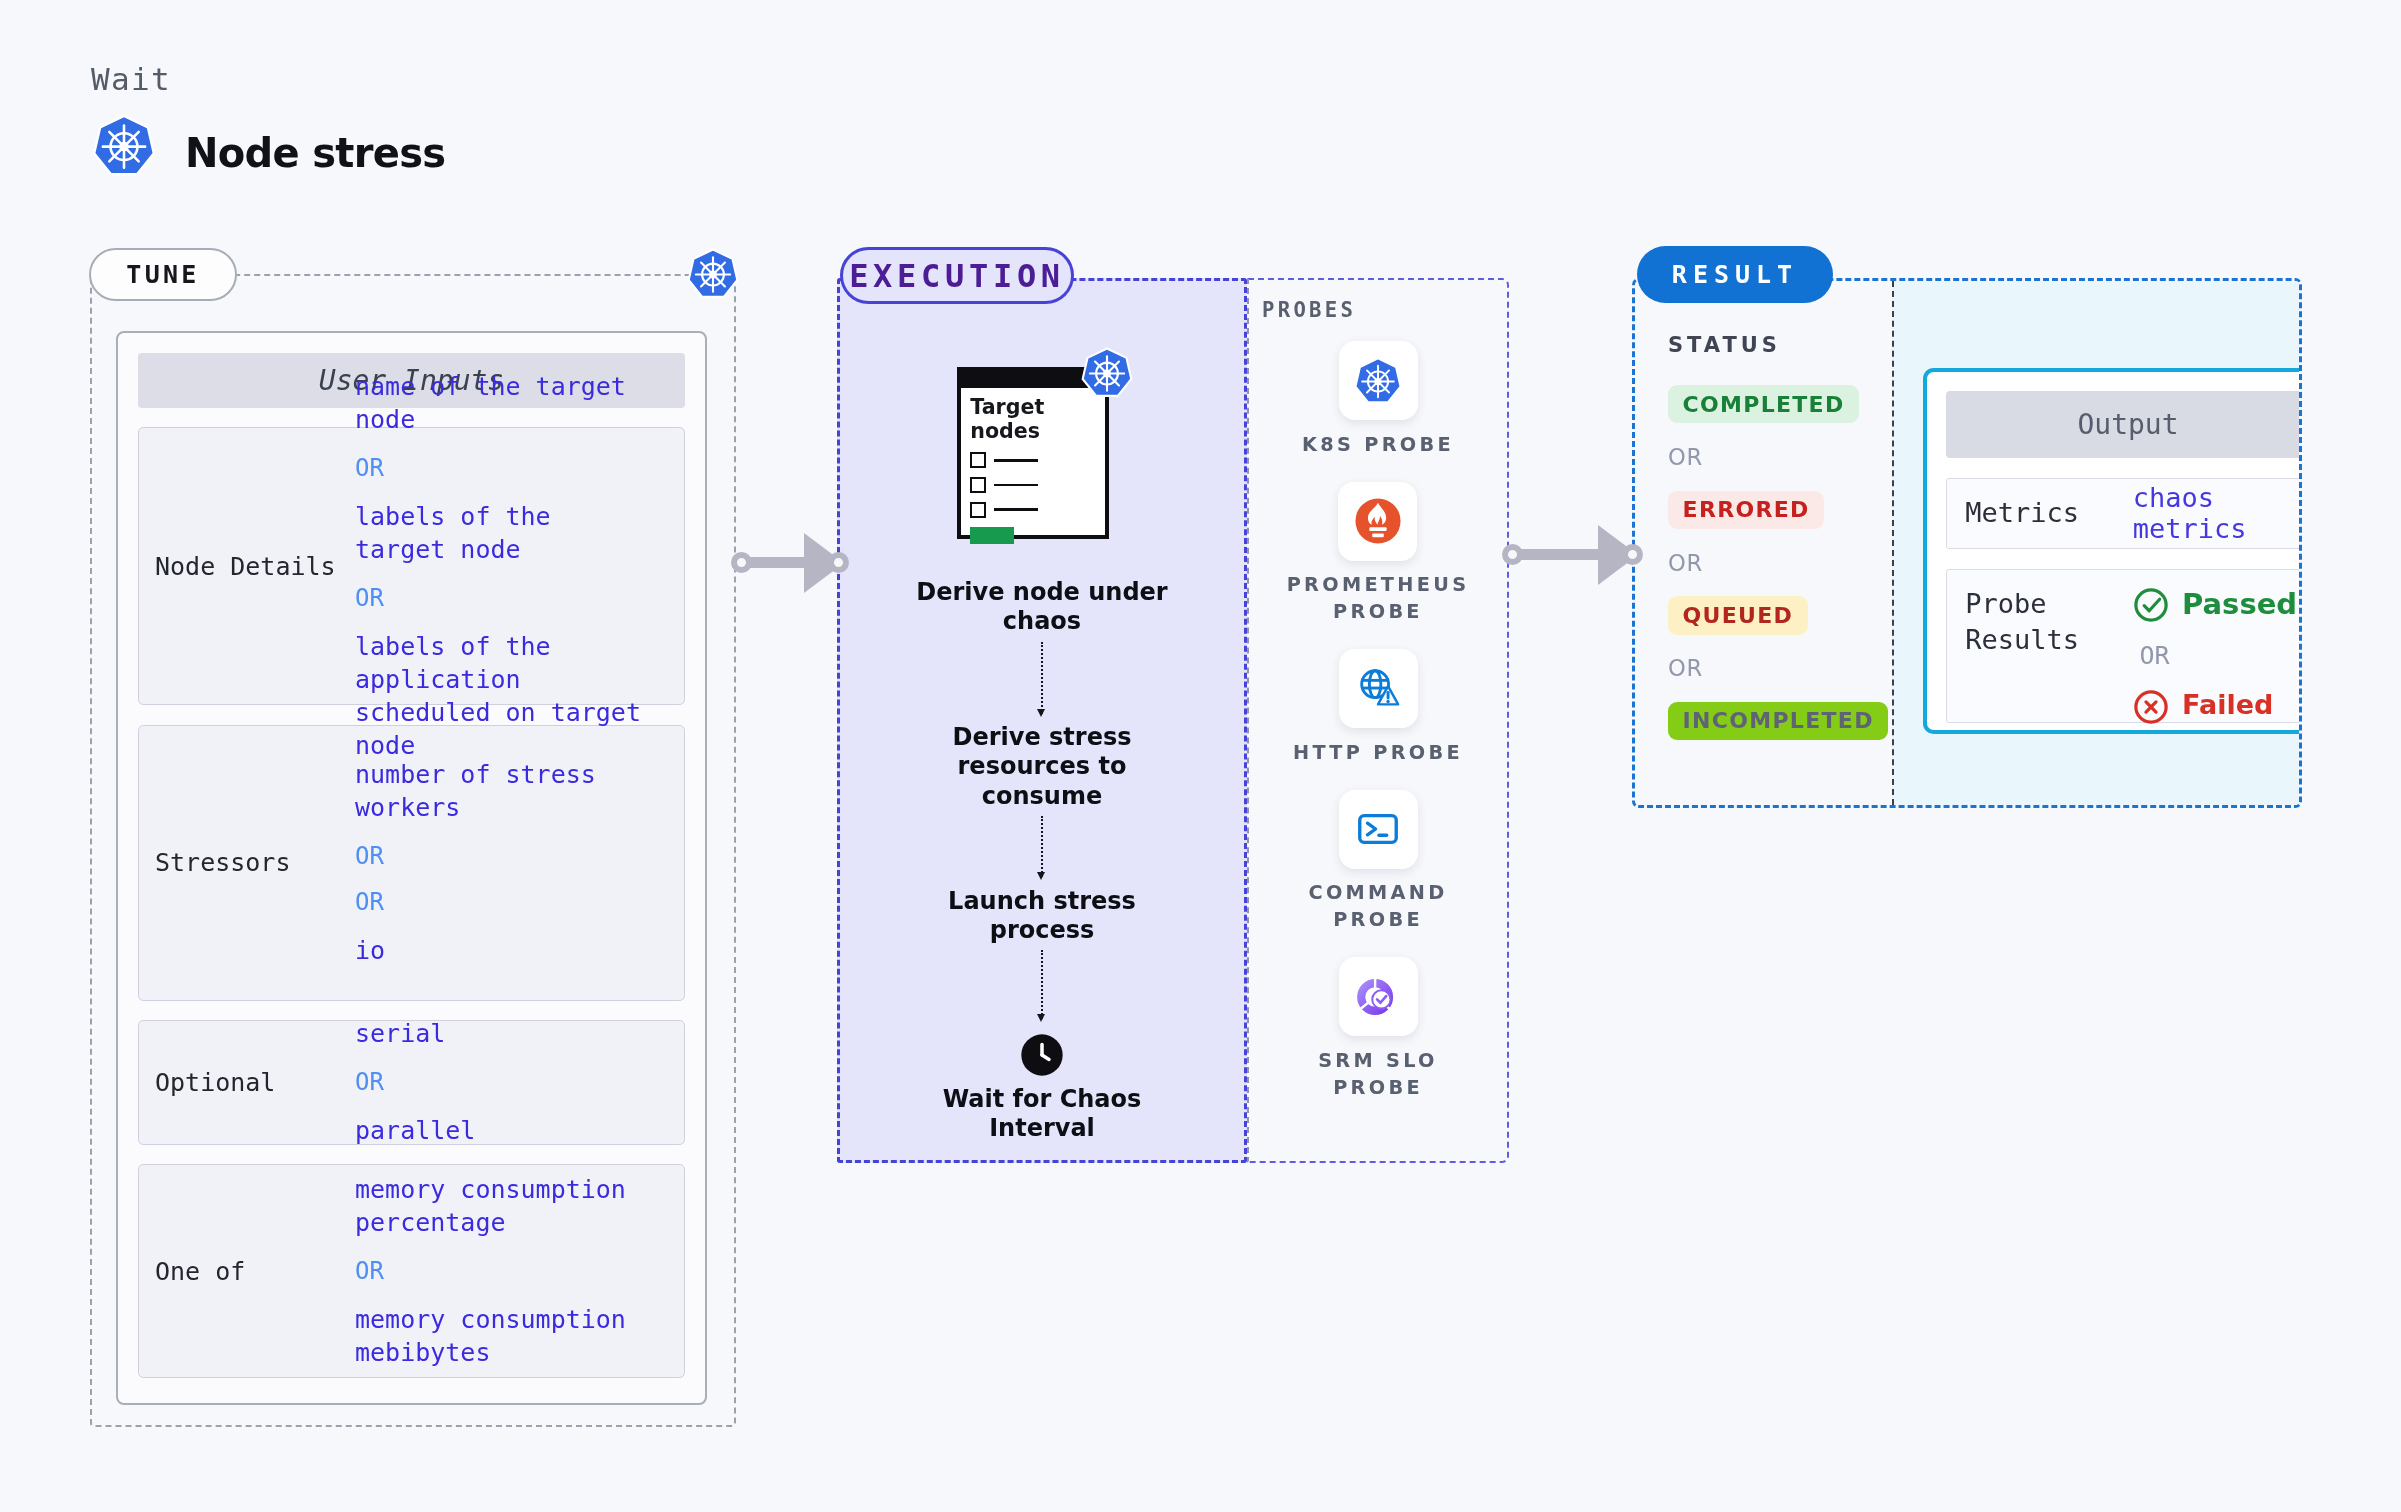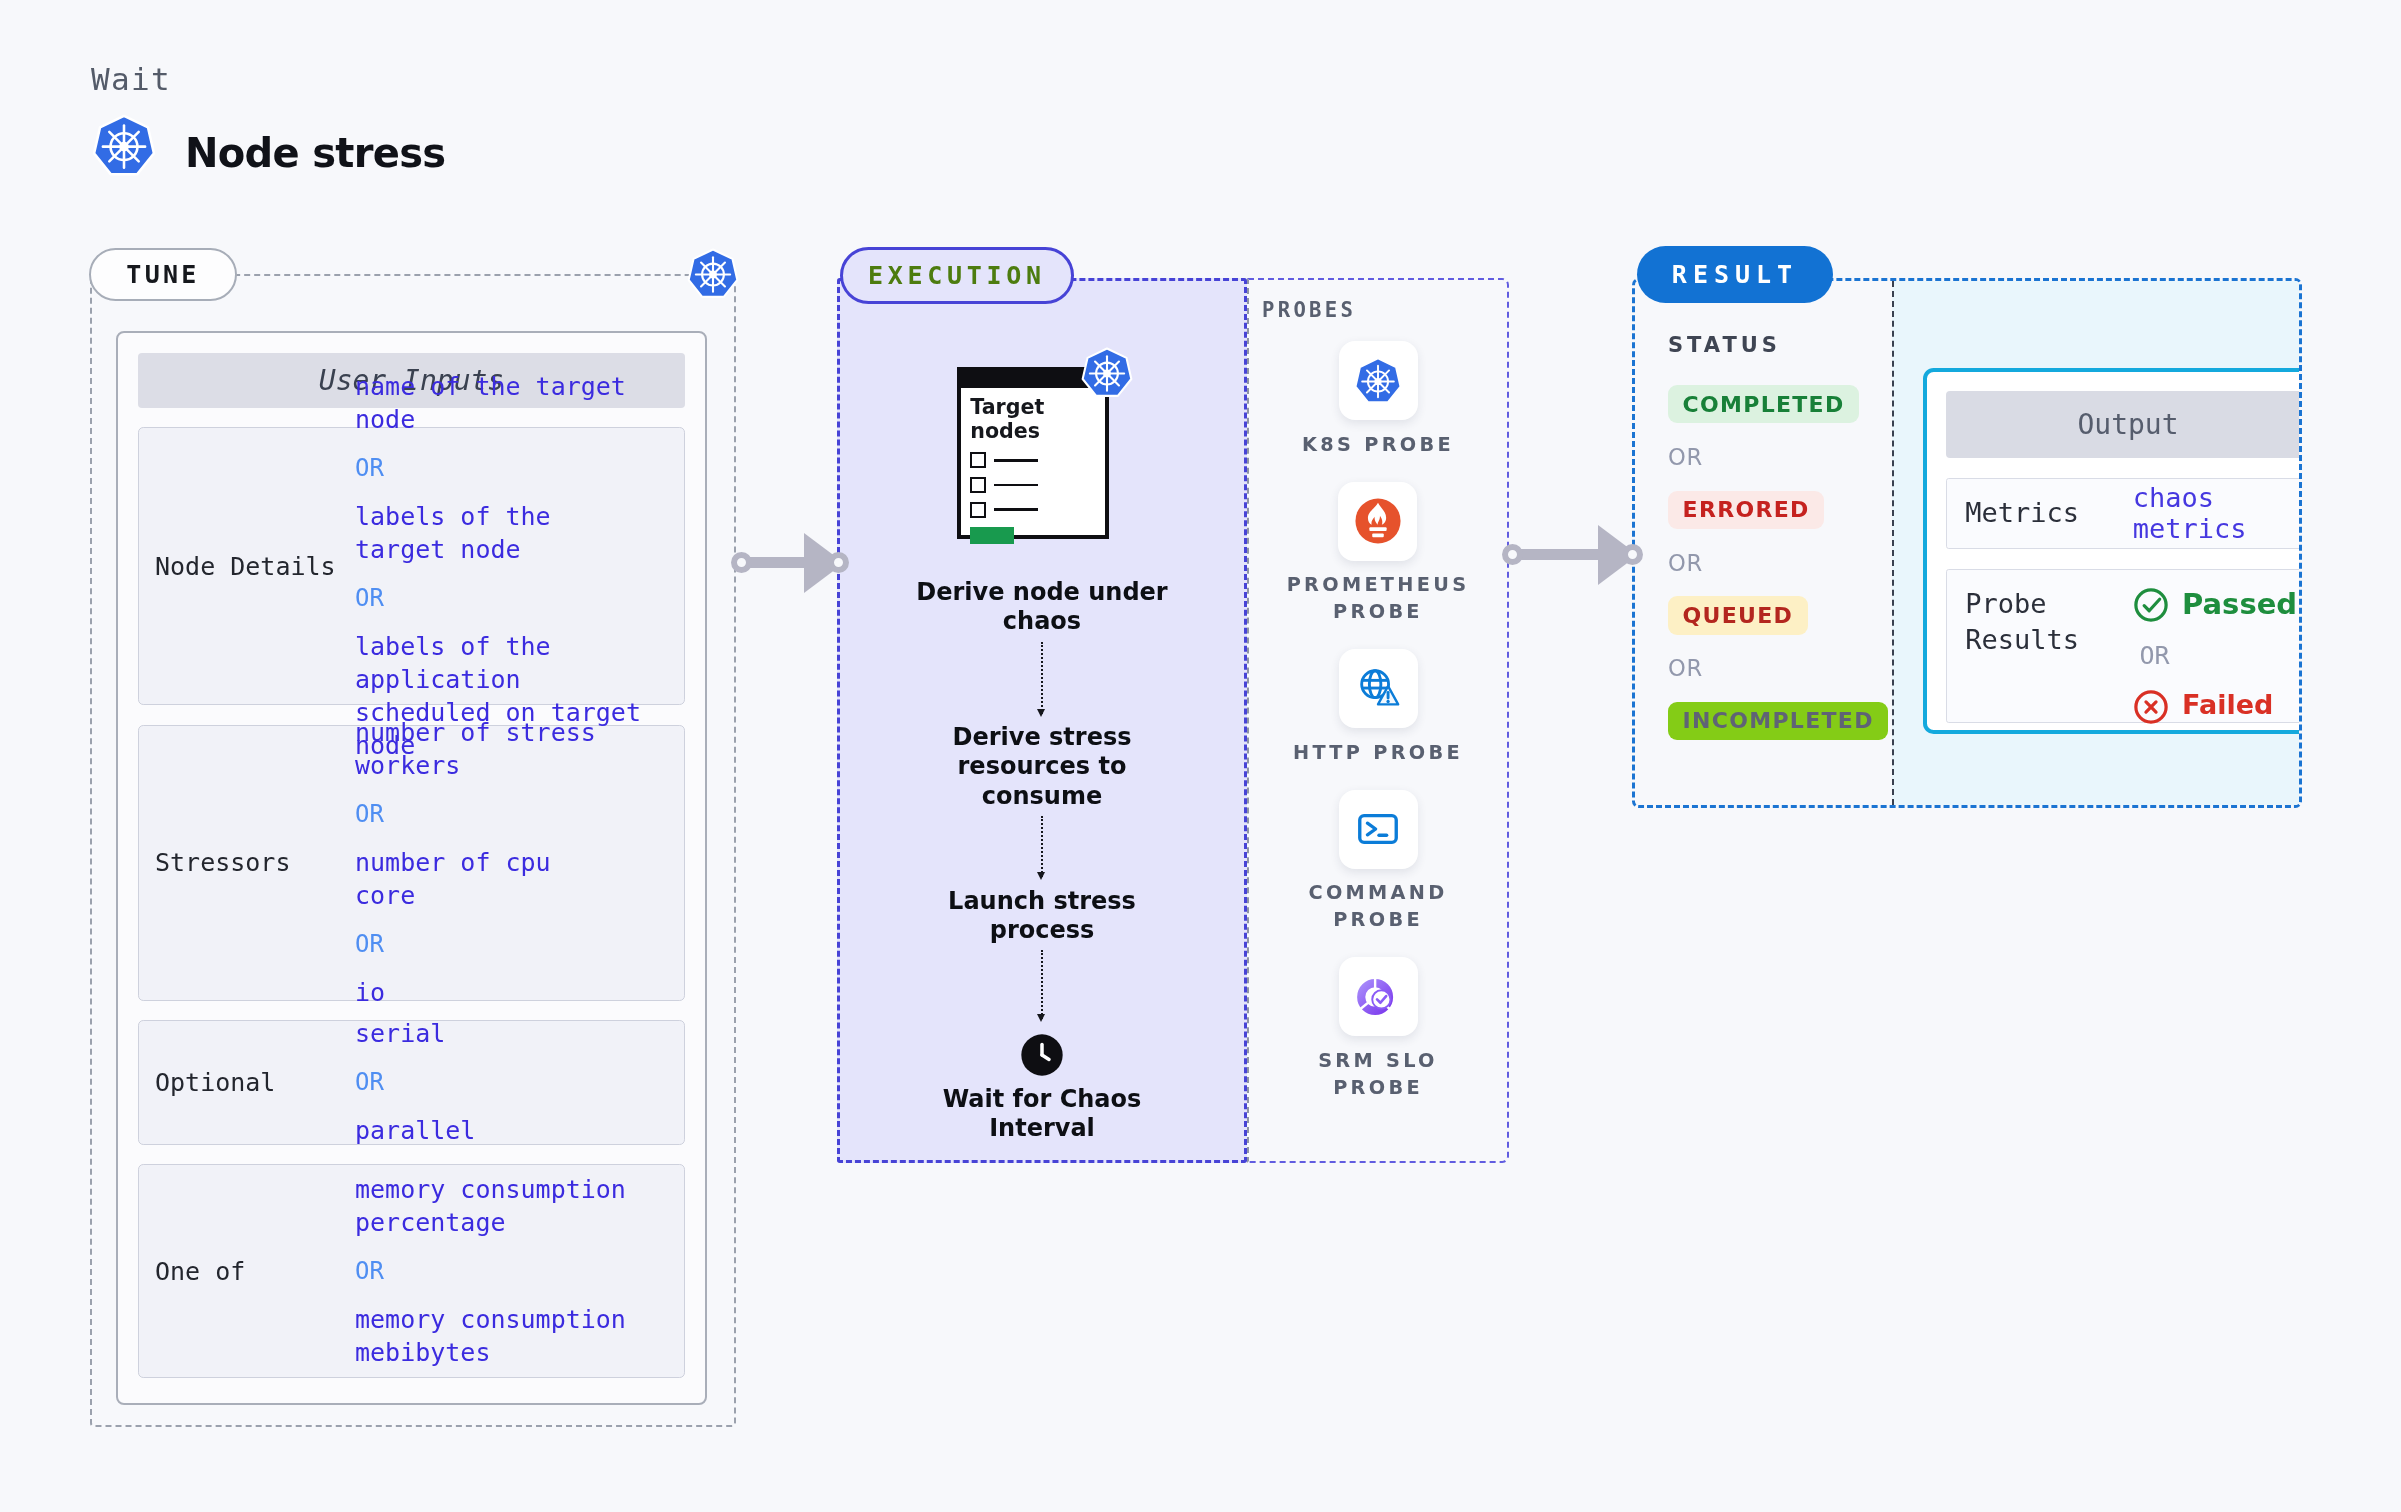--- a/index.html
+++ b/index.html
@@ -14,21 +14,21 @@
   .kicker { position:absolute; left:91px; top:61px; font-size:31px; color:#545b69; letter-spacing:1.3px; }
   .hdr-logo { position:absolute; left:92px; top:114px; width:64px; height:64px; }
   .page-title { position:absolute; left:185px; top:130px; font-size:40px; font-weight:bold; color:#101218; letter-spacing:-0.7px; }
 
   
   .pill { position:absolute; z-index:5; display:flex; align-items:center; justify-content:center;
           border-radius:32px; font-family:"DejaVu Sans Mono", monospace; font-weight:bold; }
   .tune-pill { left:89px; top:248px; width:148px; height:53px; background:#fdfdfe; border:2.7px solid #a7adb8;
                color:#16181d; font-size:25px; letter-spacing:3.3px; }
   .exec-pill { left:840px; top:247px; width:234px; height:57px; background:#e4e4fb; border:3.3px solid #4743d6;
-               color:#4d7c0f; font-size:25px; letter-spacing:4.7px; }
+               color:#4c1d95; font-size:32px; letter-spacing:4.7px; }
   .result-pill { left:1637px; top:246px; width:196px; height:57px; background:#1272d3; border:none;
                  color:#ffffff; font-size:25px; letter-spacing:6px; }
 
   
   .tune-box { position:absolute; left:90px; top:274px; width:646px; height:1153px;
               border:2.7px dashed #9ba1ad; border-radius:4px; }
   .tune-badge { position:absolute; left:687px; top:248px; width:52px; height:52px; z-index:6; }
   .ui-panel { position:absolute; left:116px; top:331px; width:591px; height:1074px; background:#fbfbfd;
               border:2.7px solid #a9aeb9; border-radius:8px; padding:20px; }
   .ui-header { height:55px; background:#dcdde6; border-radius:4px; display:flex; align-items:center;
@@ -178,22 +178,20 @@
 scheduled on target node</div>
       </div>
     </div>
 
     <div class="ui-row" style="height:276px">
       <div class="ui-row-label mono">Stressors</div>
       <div class="ui-values">
         <div class="ui-value mono preline">number of stress
 workers</div>
         <div class="ui-or mono">OR</div>
-        <div class="ui-value mono preline">number of cpu
-core</div>
         <div class="ui-or mono">OR</div>
         <div class="ui-value mono preline">io</div>
       </div>
     </div>
 
     <div class="ui-row" style="height:125px">
       <div class="ui-row-label mono">Optional</div>
       <div class="ui-values">
         <div class="ui-value mono preline">serial</div>
         <div class="ui-or mono">OR</div>

